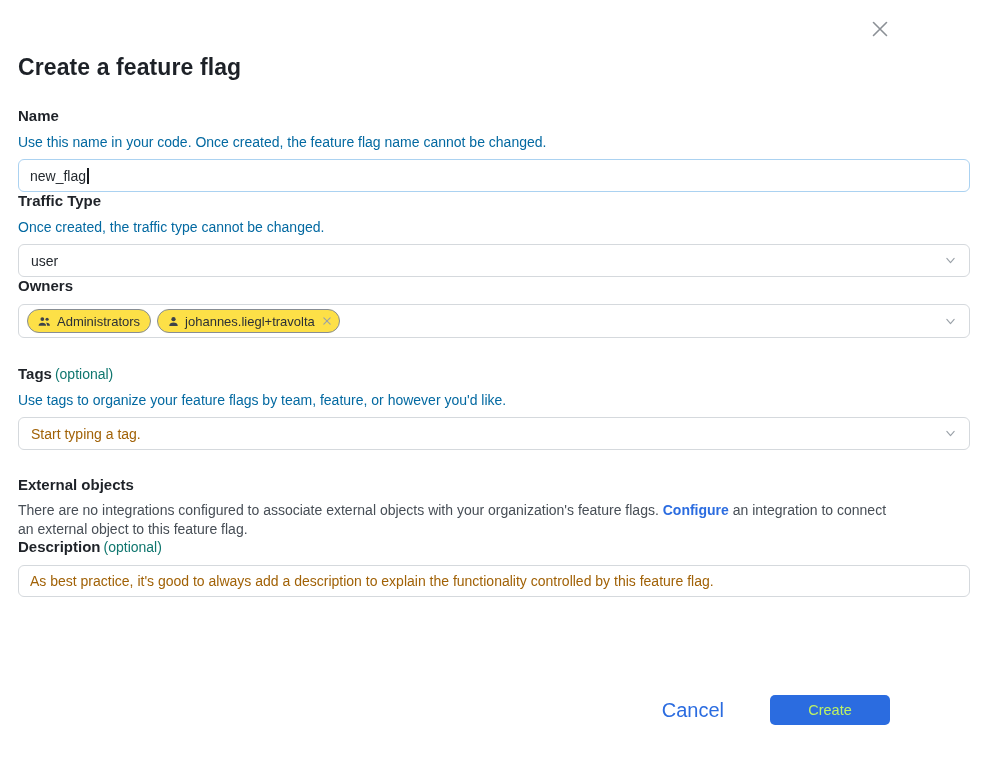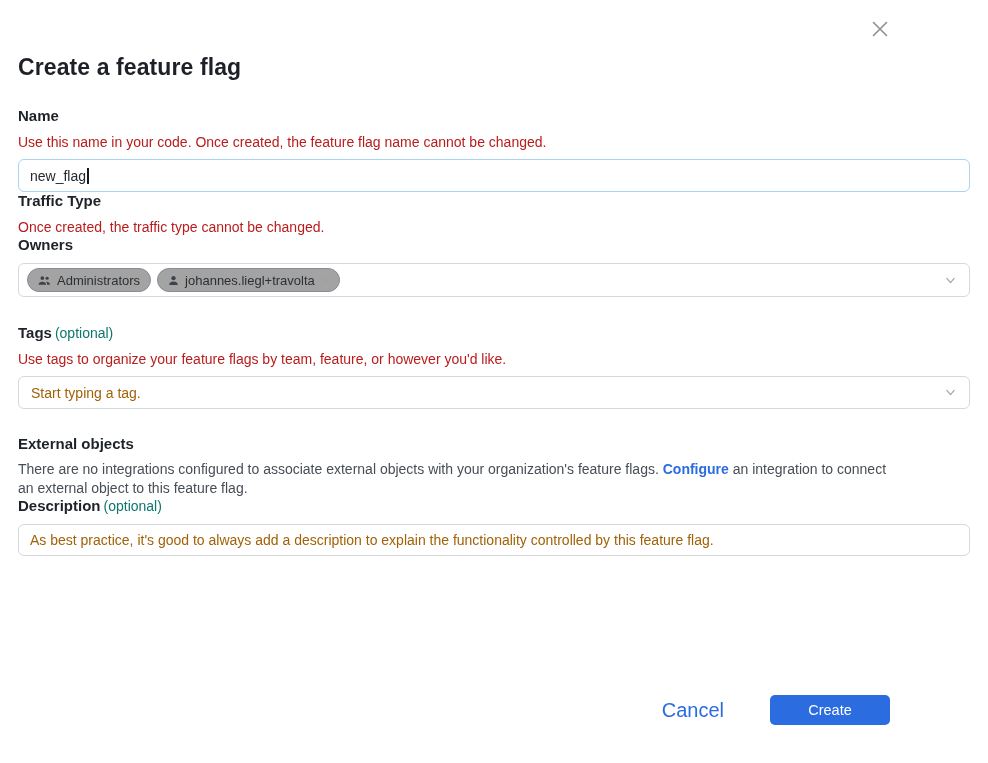--- a/index.html
+++ b/index.html
@@ -27,21 +27,21 @@
     font-size: 23px; font-weight: 700; color: #1d2127;
     letter-spacing: 0.1px;
   }
   .field-label {
     font-size: 15px; font-weight: 700; color: #1e2228;
     line-height: 18px;
   }
   .label-optional { font-weight: 400; color: #0f766e; font-size: 14px; margin-left: 3px; text-align: right; }
   .helper {
     margin-top: 8px;
-    font-size: 14px; color: #b91c1c; line-height: 18px;
+    font-size: 14px; color: #0369a1; line-height: 18px;
   }
   .mt-name    { margin-top: 26px; }
   .mt-section { }
   .mt-tags    { margin-top: 27px; }
 
   .input-box {
     margin-top: 8px;
     height: 33px; width: 952px;
     border: 1px solid #d5d9dd; border-radius: 6px;
     background: #ffffff;
@@ -68,21 +68,21 @@
   }
   .select-box .grow { flex: 1; display: flex; align-items: center; gap: 6px; }
   .placeholder { color: #a16207; }
   .chevron { display: flex; align-items: center; margin-left: 8px; }
 
   .owners-box { height: 34px; padding: 0 12px 0 8px; }
   .chip {
     display: inline-flex; align-items: center; gap: 6px;
     height: 24px; padding: 0 10px;
     border: 1px solid #878d94; border-radius: 13px;
-    background: #a3a3a3;
+    background: #fde047;
     font-size: 13px; color: #2b3036;
     cursor: default;
   }
   .chip .chip-remove {
     display: inline-flex; align-items: center;
     margin-left: 1px; margin-right: -3px;
     cursor: pointer;
   }
 
   .ext-paragraph {
@@ -98,21 +98,21 @@
     position: absolute; left: 18px; right: 18px; top: 695px;
     display: flex; justify-content: flex-end; align-items: center;
     gap: 46px;
   }
   .cancel-link {
     font-size: 20px; color: #2b6ce0; background: none; border: none;
     cursor: pointer; font-family: inherit;
   }
   .create-btn {
     width: 120px; height: 30px;
-    background: #2b6ce0; color: #ffffff;
+    background: #2b6ce0; color: #bef264;
     border: none; border-radius: 5px;
     font-size: 14.5px; font-family: inherit;
     cursor: pointer;
   }
 </style>
 </head>
 <body>
 
 <div class="modal">
 
@@ -131,20 +131,30 @@
     <div class="helper">Use this name in your code. Once created, the feature flag name cannot be changed.</div>
     <div class="input-box focused" role="textbox">
       <span>new_flag</span>
         <span class="caret"></span>
     </div>
   </div>
 
   <div class="mt-section">
     <div class="field-label">Traffic Type</div>
     <div class="helper">Once created, the traffic type cannot be changed.</div>
+    <div class="select-box" role="combobox">
+      <span class="grow">
+        <span>user</span>
+      </span>
+      <span class="chevron">
+        <svg width="13" height="13" viewBox="0 0 16 16">
+            <path d="M3.5 5.5 L8 10.5 L12.5 5.5" fill="none" stroke="#9aa1a8" stroke-width="1.4" stroke-linecap="round" stroke-linejoin="round"></path>
+          </svg>
+      </span>
+    </div>
   </div>
 
   <div class="mt-section">
     <div class="field-label">Owners</div>
     <div class="select-box owners-box no-helper" style="margin-top:9px;" role="combobox">
       <span class="grow">
         <span class="chip">
           <span style="display:inline-flex;">
             <svg width="13" height="11" viewBox="0 0 18 14" fill="#3e434a">
               <circle cx="6" cy="3.6" r="2.6"></circle>

